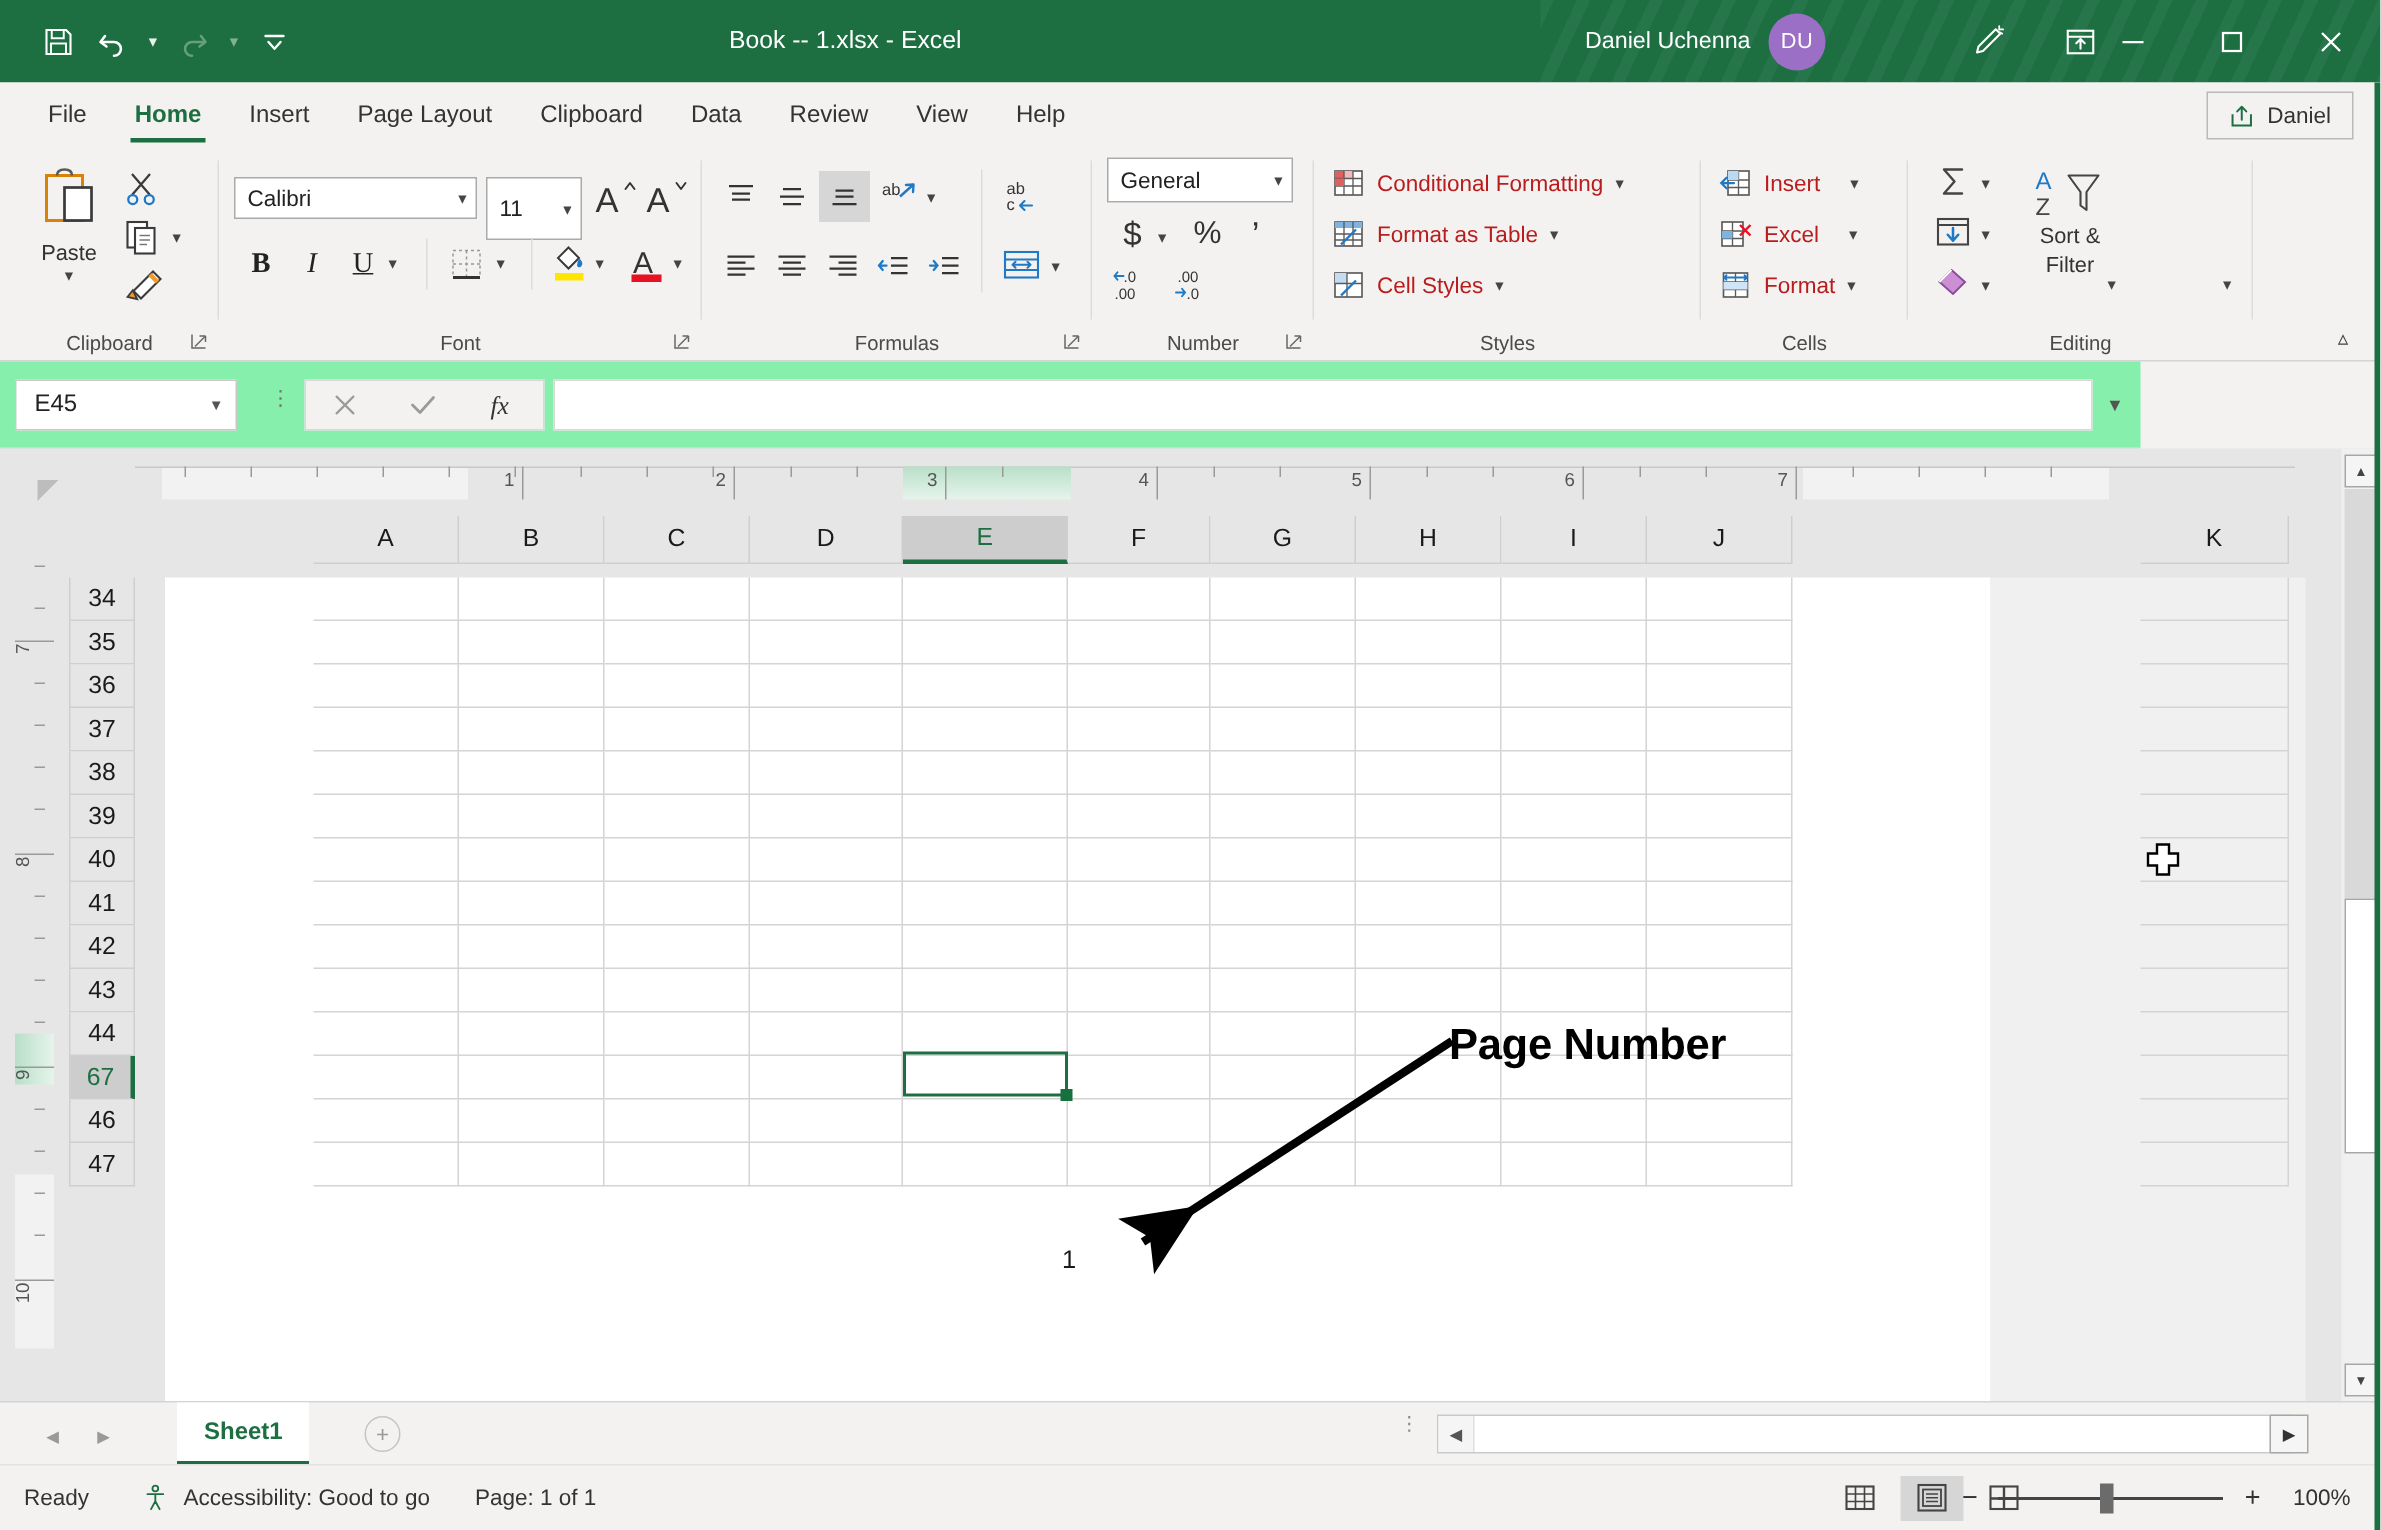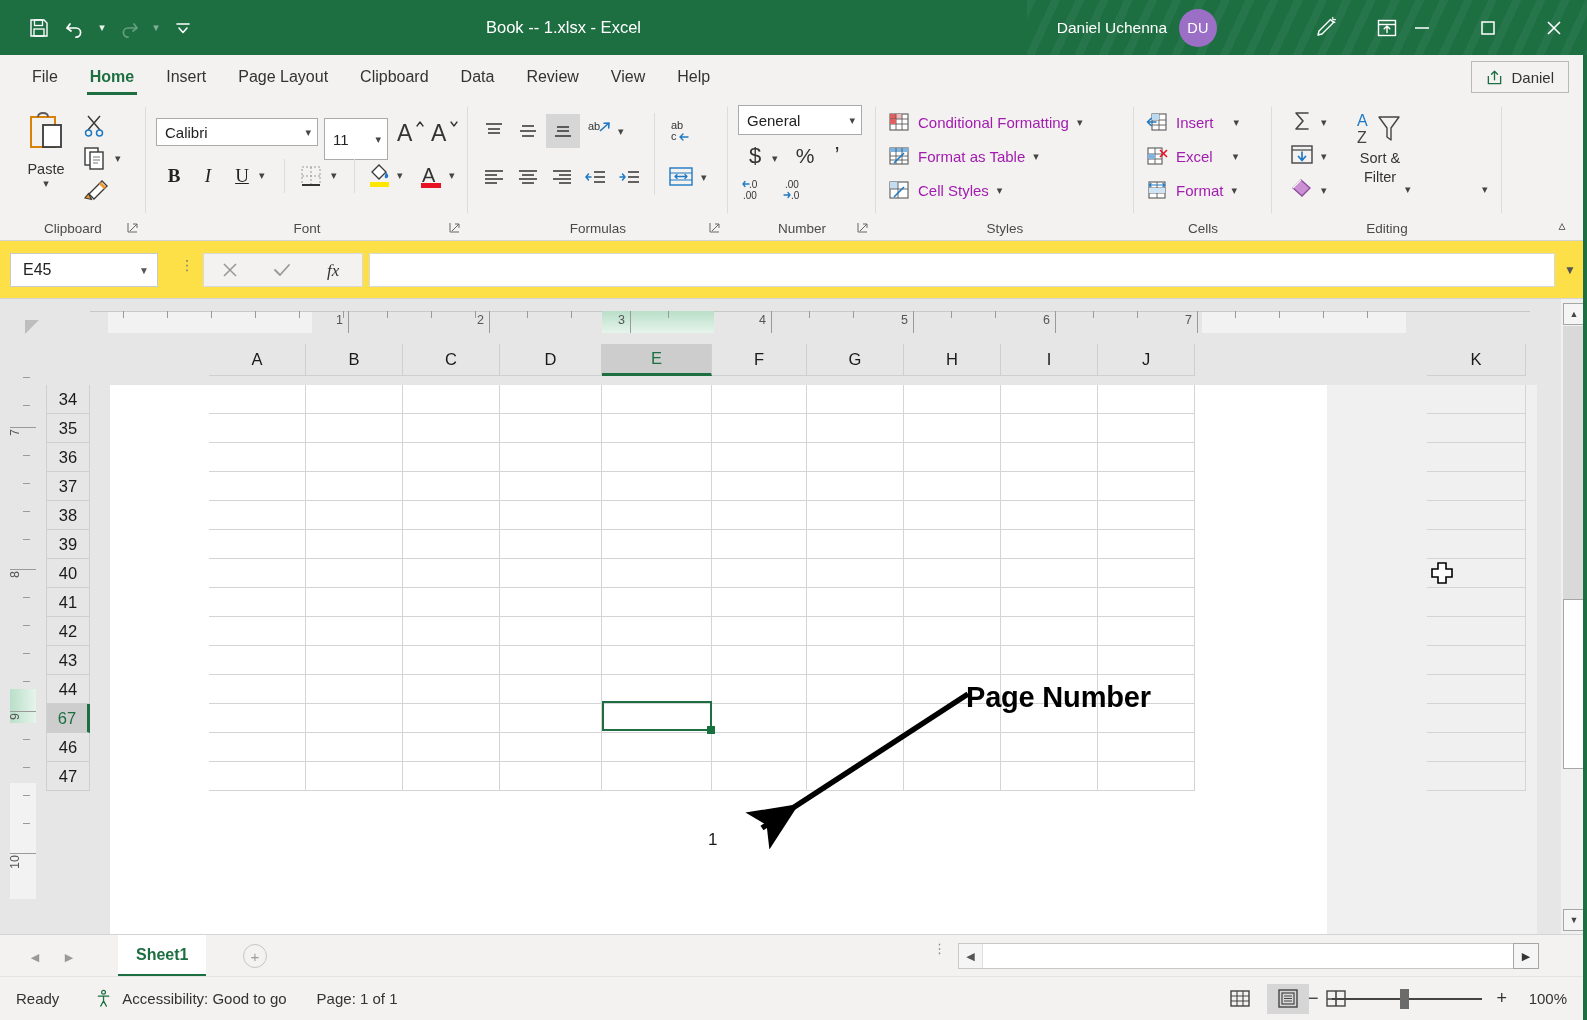--- a/index.html
+++ b/index.html
@@ -96,21 +96,21 @@
   .rgroup .glabel {
     position: absolute; bottom: 5px; left: 0; width: 100%;
     text-align: center; font-size: 13.5px; color: #4a4a4a;
   }
   .rgroup .gdiv {
     position: absolute; right: 0; top: 8px; bottom: 28px; width: 1px; background: #dcdcdc;
   }
   .dlg { position: absolute; bottom: 6px; right: 6px; width: 14px; height: 14px;
     color: #5a5a5a; font-size: 12px; cursor: pointer; }
   .btn { cursor: pointer; }
-  .lbl { font-size: 15px; color: #a21caf; white-space: nowrap; }
+  .lbl { font-size: 15px; color: #b91c1c; white-space: nowrap; }
   .cv { font-size: 11px; color: #444; }
 
   .ctl { display: flex; align-items: center; }
 
   .paste-btn {
     position: absolute; left: 16px; top: 12px; width: 60px; height: 96px;
     display: flex; flex-direction: column; align-items: center; cursor: pointer;
   }
   .paste-btn .lbl2 { font-size: 14.5px; color: #333; margin-top: 2px; }
 
@@ -120,22 +120,22 @@
     cursor: pointer;
   }
 
   .sqbtn {
     display: flex; align-items: center; justify-content: center; cursor: pointer;
   }
   .sqbtn.on { background: #d6d6d6; }
 
   
   .fbar {
-    position: absolute; left: 0; top: 241px; width: 1587px; height: 58px;
-    background: #fde047; border-bottom: 1px solid #d4d4d4;
+    position: absolute; left: 0; top: 241px; width: 1427px; height: 58px;
+    background: #86efac; border-bottom: 1px solid #d4d4d4;
   }
   .namebox {
     position: absolute; left: 10px; top: 12px; width: 148px; height: 34px;
     background: #ffffff; border: 1px solid #c9c9c9;
     display: flex; align-items: center; justify-content: space-between;
     padding: 0 8px 0 12px; font-size: 16px; color: #222; cursor: text;
   }
   .fb-sep { position: absolute; left: 180px; top: 20px; color: #777; font-size: 14px;
     letter-spacing: 0; line-height: 8px; }
   .fb-btns {

